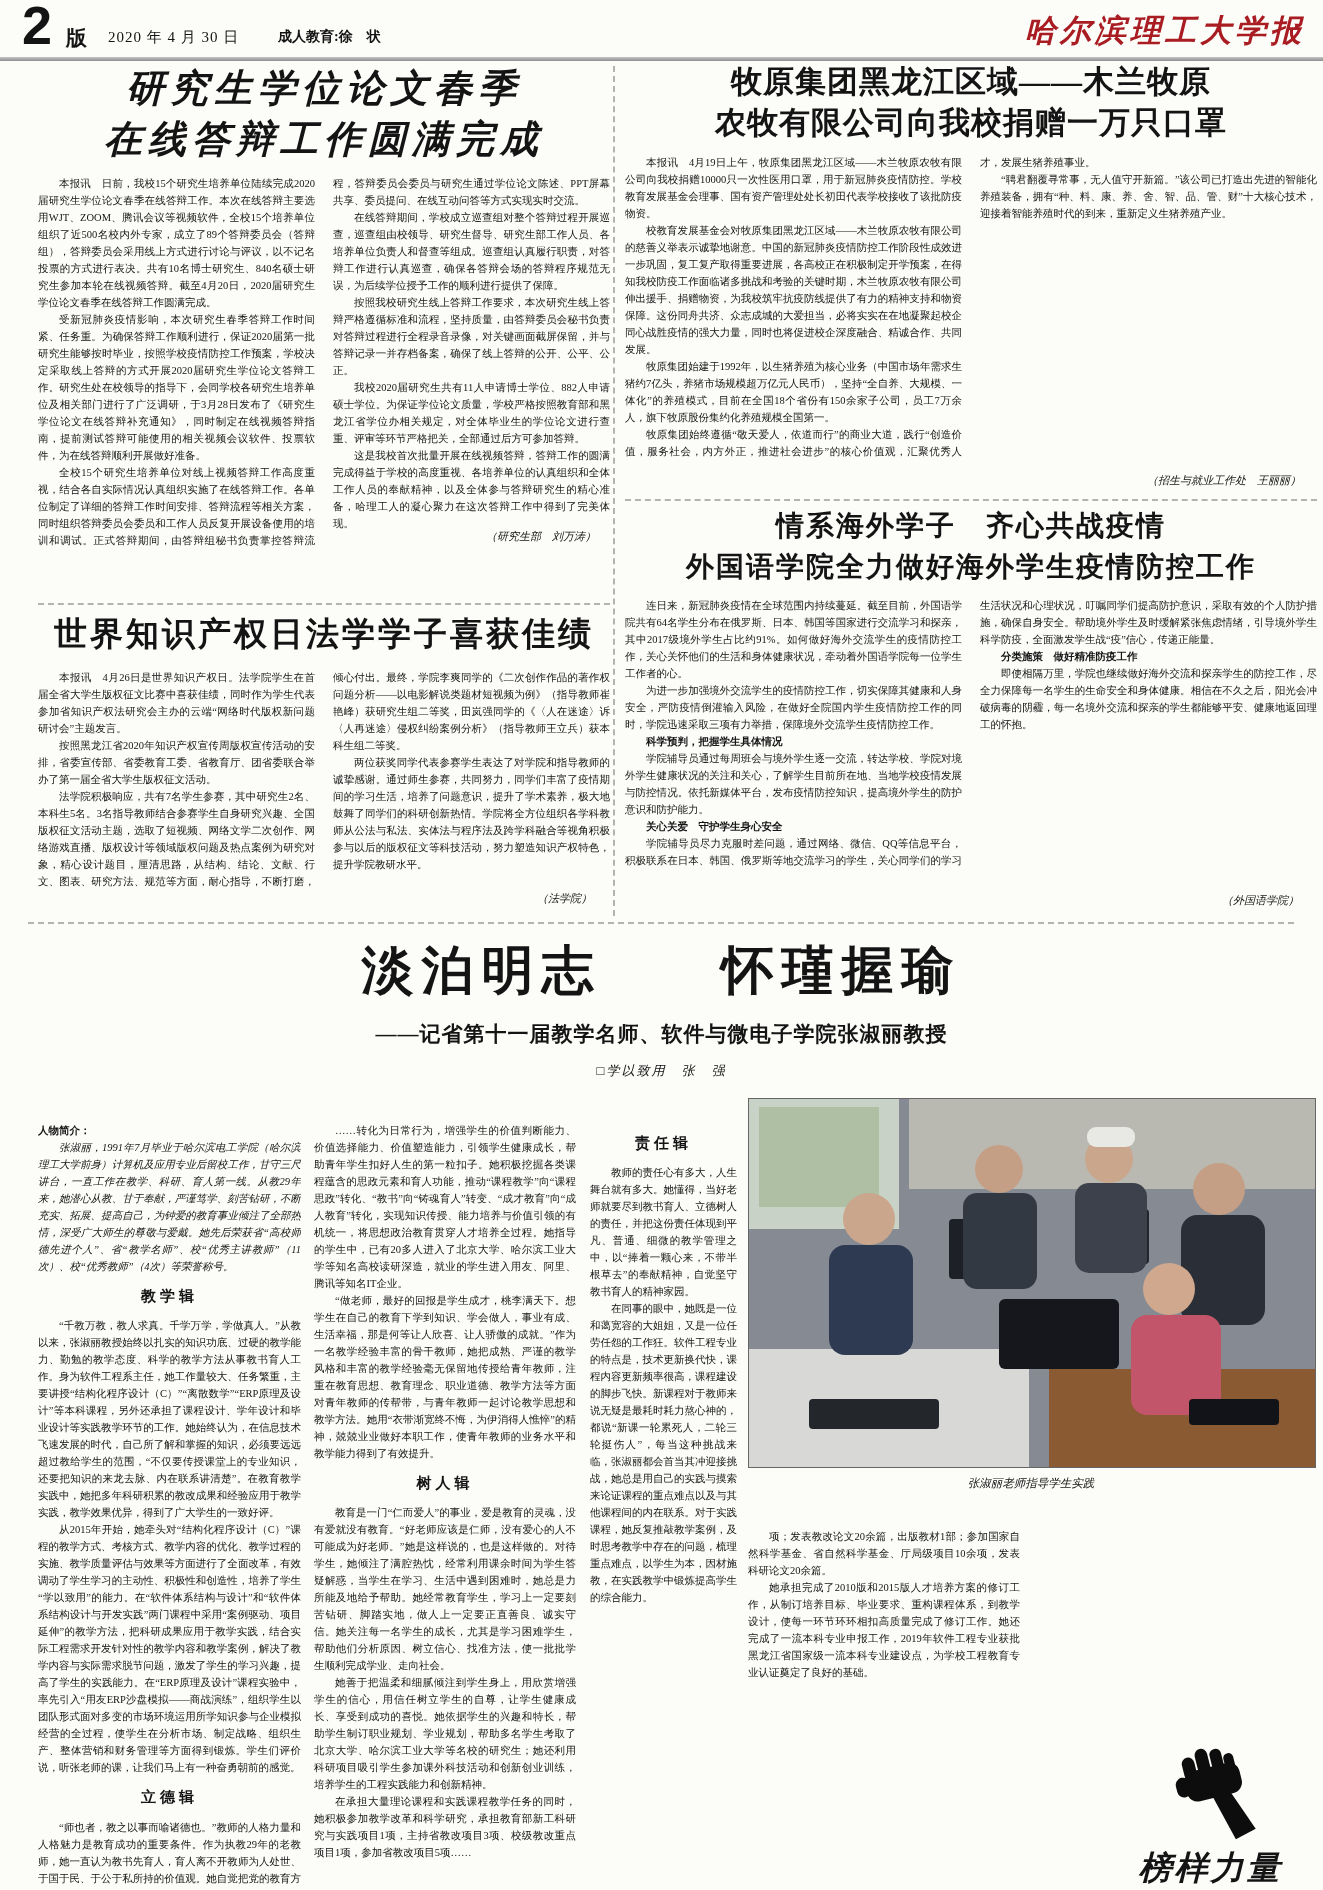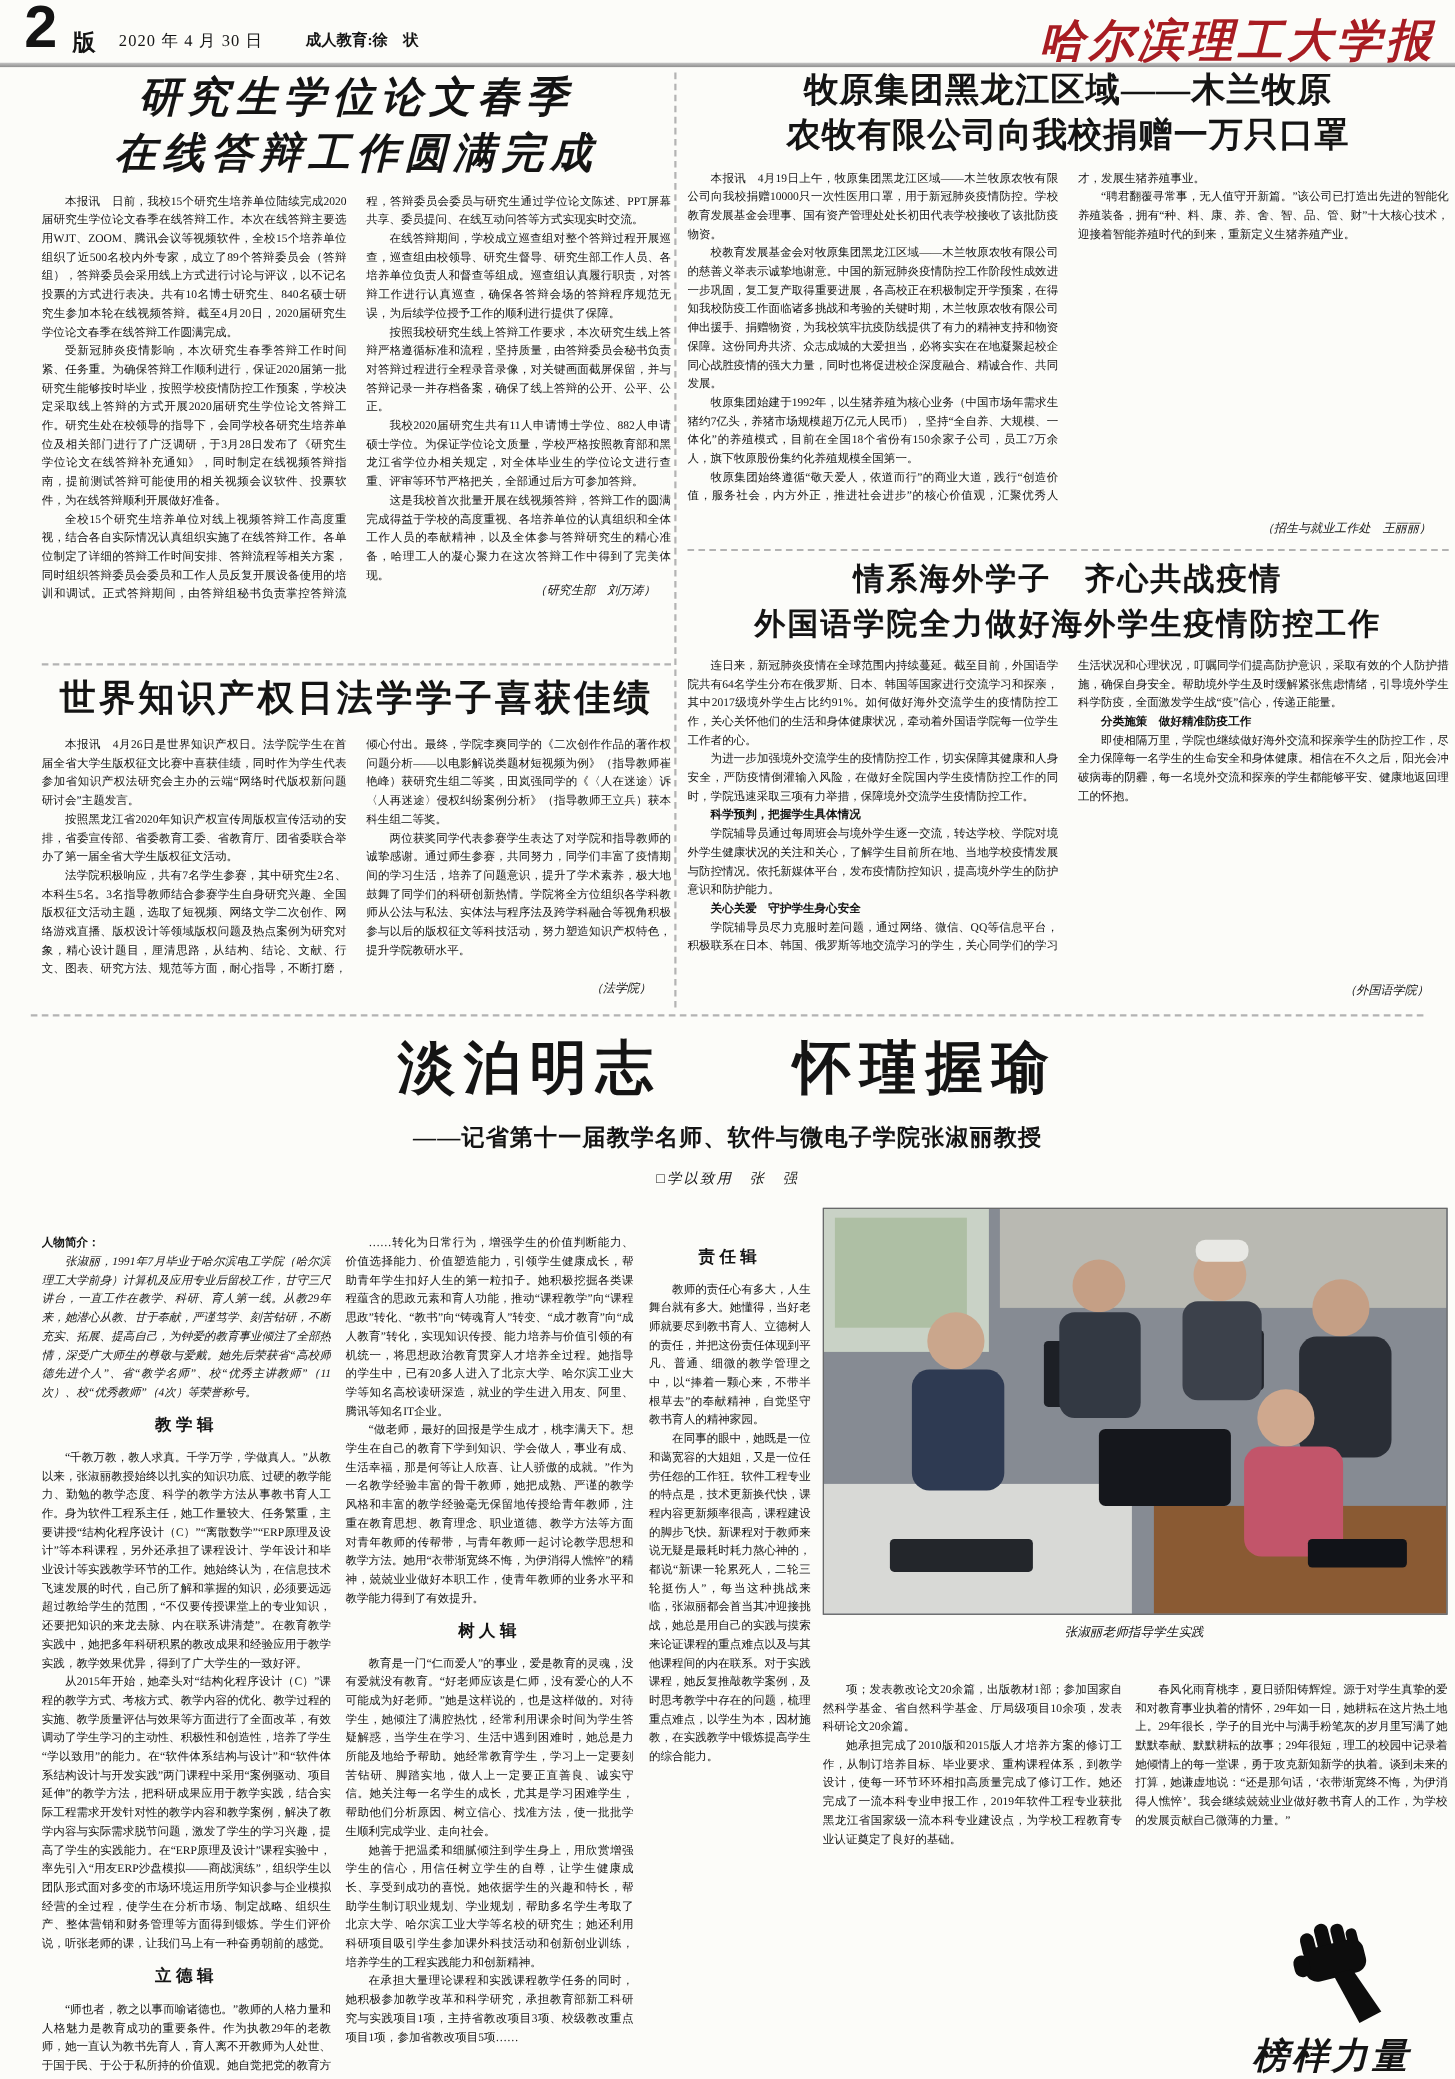--- a/index.html
+++ b/index.html
@@ -6,21 +6,21 @@
   .page{position:relative;width:1323px;height:1890px;margin:0 auto;background:#fcfcf9;
         font-family:"Liberation Serif",serif;color:#141414;overflow:hidden;}
 
   
   .masthead{position:absolute;top:0;left:0;right:0;height:58px;}
   .pageno{position:absolute;left:22px;top:-6px;font-size:54px;font-weight:bold;
           font-family:"Liberation Sans",sans-serif;}
   .pageword{position:absolute;left:66px;top:24px;font-size:21px;font-weight:bold;}
   .mh-date{position:absolute;left:108px;top:28px;font-size:15px;letter-spacing:1px;}
   .mh-editor{position:absolute;left:278px;top:28px;font-size:14px;font-weight:bold;}
-  .paper-name{position:absolute;right:18px;top:10px;font-size:41px;font-weight:bold;
+  .paper-name{position:absolute;right:18px;top:10px;font-size:31px;font-weight:bold;
           font-style:italic;color:#a81c22;letter-spacing:4px;font-family:"DejaVu Serif",serif;}
   .rule{position:absolute;top:57px;left:0;right:0;height:4px;background:linear-gradient(#c4c4c4,#8f8f8f);}
 
   
   .article{position:absolute;}
   .abody{text-align:justify;font-size:10.5px;line-height:1.62;overflow:hidden;
          column-count:2;column-gap:18px;column-fill:auto;}
   .abody p{margin:0;text-indent:2em;}
   .abody p.subhead{font-weight:bold;}
   .byline{position:absolute;font-size:11px;font-style:italic;}
@@ -217,23 +217,20 @@
       <rect x="250" y="200" width="120" height="70" rx="6" fill="#15171c"></rect>
       <rect x="440" y="300" width="90" height="26" rx="4" fill="#111318"></rect>
     </svg>
   </div>
   <div class="caption">张淑丽老师指导学生实践</div>
 
   <div id="below1" class="fcol">
     <p>项；发表教改论文20余篇，出版教材1部；参加国家自然科学基金、省自然科学基金、厅局级项目10余项，发表科研论文20余篇。</p>
     <p>她承担完成了2010版和2015版人才培养方案的修订工作，从制订培养目标、毕业要求、重构课程体系，到教学设计，使每一环节环环相扣高质量完成了修订工作。她还完成了一流本科专业申报工作，2019年软件工程专业获批黑龙江省国家级一流本科专业建设点，为学校工程教育专业认证奠定了良好的基础。</p>
   </div>
-  <div id="below2" class="fcol">
-    <p>春风化雨育桃李，夏日骄阳铸辉煌。源于对学生真挚的爱和对教育事业执着的情怀，29年如一日，她耕耘在这片热土地上。29年很长，学子的目光中与满手粉笔灰的岁月里写满了她默默奉献、默默耕耘的故事；29年很短，理工的校园中记录着她倾情上的每一堂课，勇于攻克新知新学的执着。谈到未来的打算，她谦虚地说：“还是那句话，‘衣带渐宽终不悔，为伊消得人憔悴’。我会继续兢兢业业做好教书育人的工作，为学校的发展贡献自己微薄的力量。”</p>
-  </div>
 
   <div class="logo">
     <svg width="96" height="100" viewBox="0 0 100 110" xmlns="http://www.w3.org/2000/svg">
       <g fill="#0d0d0d" transform="rotate(-14 50 55)">
         <rect x="26" y="12" width="14" height="26" rx="7"></rect>
         <rect x="42" y="6" width="14" height="30" rx="7"></rect>
         <rect x="58" y="10" width="13" height="28" rx="6"></rect>
         <rect x="72" y="18" width="11" height="24" rx="5"></rect>
         <rect x="24" y="28" width="62" height="34" rx="12"></rect>
         <rect x="14" y="32" width="16" height="22" rx="8"></rect>

